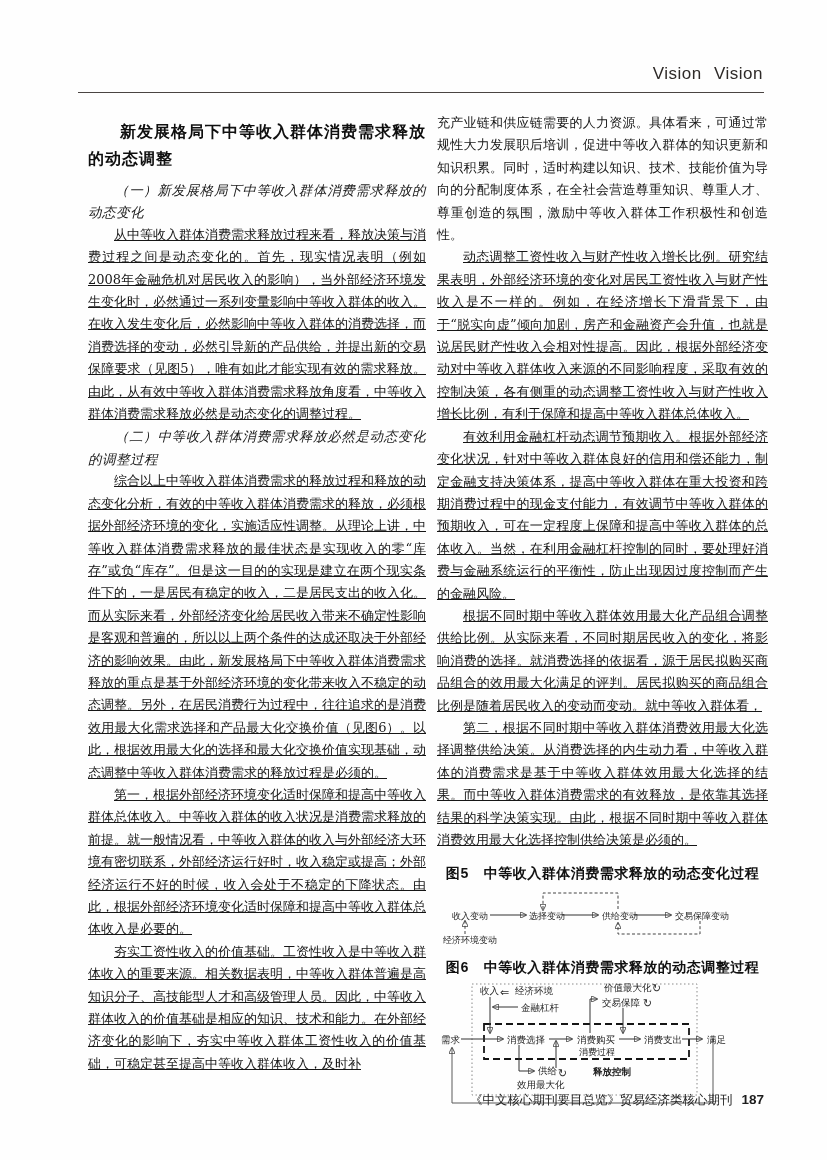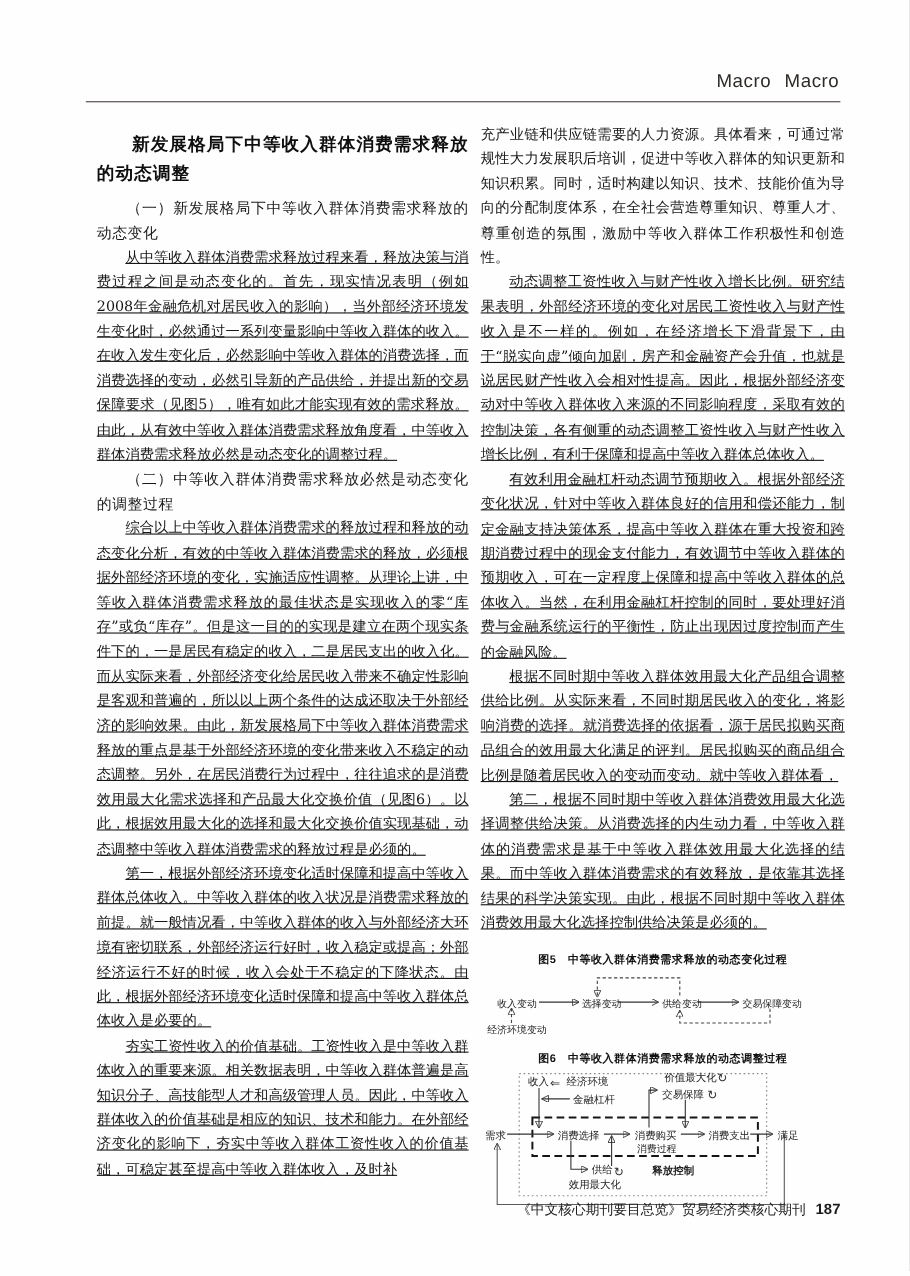--- a/index.html
+++ b/index.html
@@ -28,27 +28,27 @@
   .col-right{left:437px;width:331px;top:112px;}
   .article-title{
     font-family:Liberation Serif, serif;
     font-weight:bold;font-size:16px;line-height:27px;
     text-indent:2em;color:#0f0f0f;letter-spacing:1px;
     margin:0 0 7px 0;text-align:left;
   }
   p{margin:0;font-size:13px;line-height:22.4px;}
   p.indent{text-indent:2em;text-decoration:underline;}
   p.subhead{
-    text-indent:2em;font-size:13.5px;
+    text-indent:2em;font-style:italic;font-size:13.5px;
     letter-spacing:0.5px;color:#1a1a1a;
   }
   
   .fig-caption{
-    font-family:Liberation Sans, sans-serif;
-    font-weight:bold;font-size:10px;color:#111;
+    font-family:Liberation Mono, monospace;
+    font-weight:bold;font-size:14px;color:#111;
     text-align:center;margin:10px 0 4px 0;letter-spacing:0.5px;
   }
   .fig-caption.first{margin-top:14px;}
   svg{display:block;}
   svg text{
     font-family:"Liberation Sans","DejaVu Sans",sans-serif;
     font-size:9px;fill:#222;
   }
   svg text.big{font-size:9.5px;}
   svg text.bold{font-weight:bold;}
@@ -64,21 +64,21 @@
     font-family:"Liberation Sans","DejaVu Sans",sans-serif;
     font-size:12.5px;color:#1c1c1c;
   }
   .footer .pagenum{font-weight:bold;font-size:13.5px;margin-left:9px;text-align:center;}
 </style>
 </head>
 <body>
 
 <div class="page">
 
-  <div class="brand">Macro Macro</div>
+  <div class="brand">Vision Vision</div>
   <div class="header-rule"></div>
 
   <div class="col col-left">
     <h1 class="article-title">新发展格局下中等收入群体消费需求释放的动态调整</h1>
     <p class="subhead">（一）新发展格局下中等收入群体消费需求释放的动态变化</p>
     <p class="indent">从中等收入群体消费需求释放过程来看，释放决策与消费过程之间是动态变化的。首先，现实情况表明（例如2008年金融危机对居民收入的影响），当外部经济环境发生变化时，必然通过一系列变量影响中等收入群体的收入。在收入发生变化后，必然影响中等收入群体的消费选择，而消费选择的变动，必然引导新的产品供给，并提出新的交易保障要求（见图5），唯有如此才能实现有效的需求释放。由此，从有效中等收入群体消费需求释放角度看，中等收入群体消费需求释放必然是动态变化的调整过程。</p>
     <p class="subhead">（二）中等收入群体消费需求释放必然是动态变化的调整过程</p>
     <p class="indent">综合以上中等收入群体消费需求的释放过程和释放的动态变化分析，有效的中等收入群体消费需求的释放，必须根据外部经济环境的变化，实施适应性调整。从理论上讲，中等收入群体消费需求释放的最佳状态是实现收入的零“库存”或负“库存”。但是这一目的的实现是建立在两个现实条件下的，一是居民有稳定的收入，二是居民支出的收入化。而从实际来看，外部经济变化给居民收入带来不确定性影响是客观和普遍的，所以以上两个条件的达成还取决于外部经济的影响效果。由此，新发展格局下中等收入群体消费需求释放的重点是基于外部经济环境的变化带来收入不稳定的动态调整。另外，在居民消费行为过程中，往往追求的是消费效用最大化需求选择和产品最大化交换价值（见图6）。以此，根据效用最大化的选择和最大化交换价值实现基础，动态调整中等收入群体消费需求的释放过程是必须的。</p>
     <p class="indent">第一，根据外部经济环境变化适时保障和提高中等收入群体总体收入。中等收入群体的收入状况是消费需求释放的前提。就一般情况看，中等收入群体的收入与外部经济大环境有密切联系，外部经济运行好时，收入稳定或提高；外部经济运行不好的时候，收入会处于不稳定的下降状态。由此，根据外部经济环境变化适时保障和提高中等收入群体总体收入是必要的。</p>
     <p class="indent">夯实工资性收入的价值基础。工资性收入是中等收入群体收入的重要来源。相关数据表明，中等收入群体普遍是高知识分子、高技能型人才和高级管理人员。因此，中等收入群体收入的价值基础是相应的知识、技术和能力。在外部经济变化的影响下，夯实中等收入群体工资性收入的价值基础，可稳定甚至提高中等收入群体收入，及时补</p>

